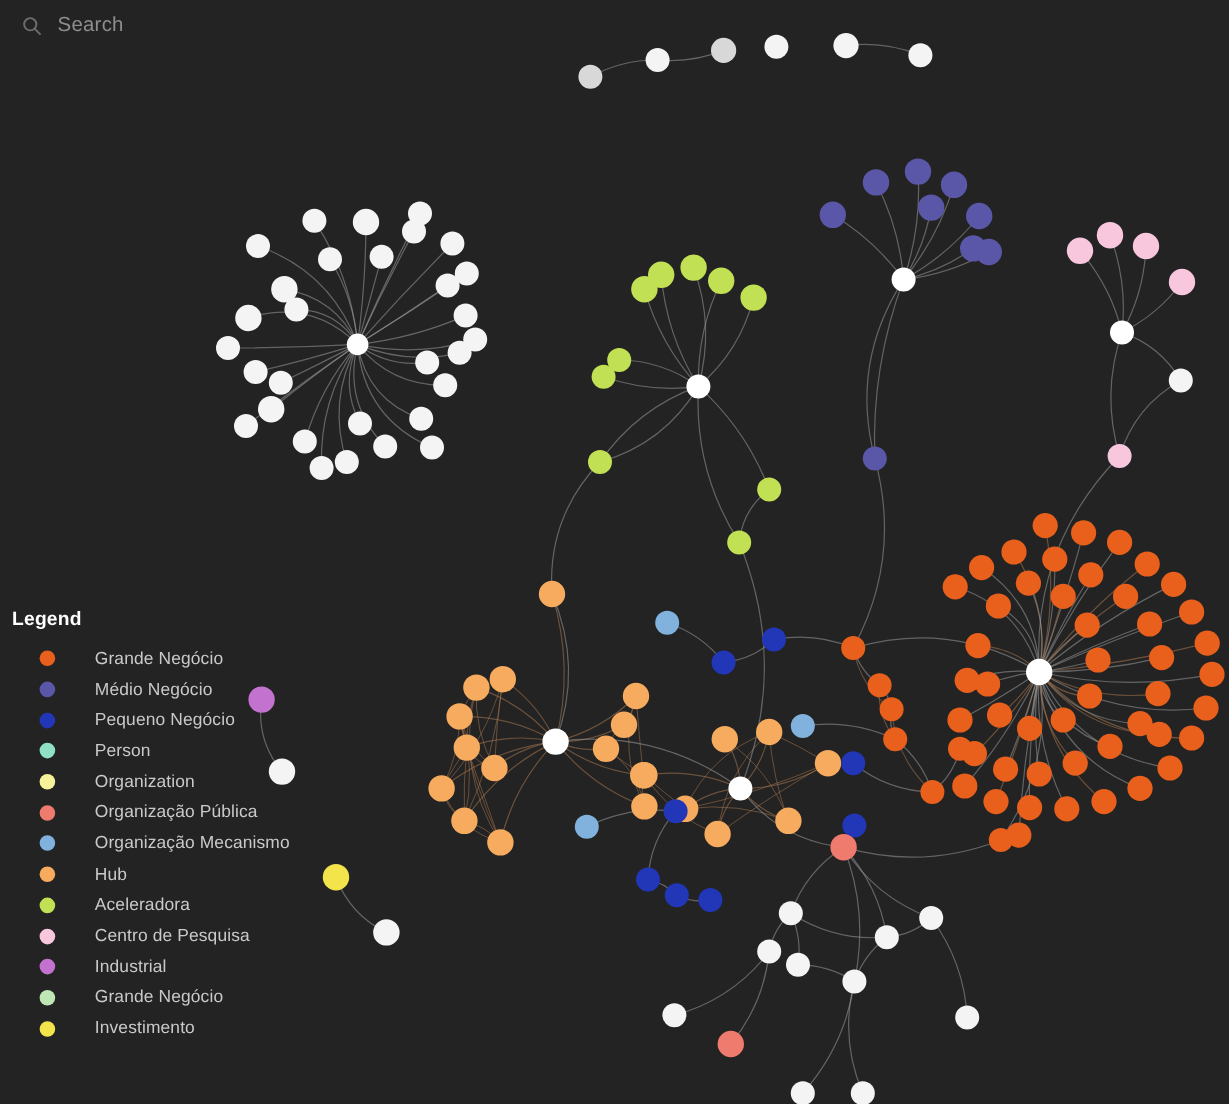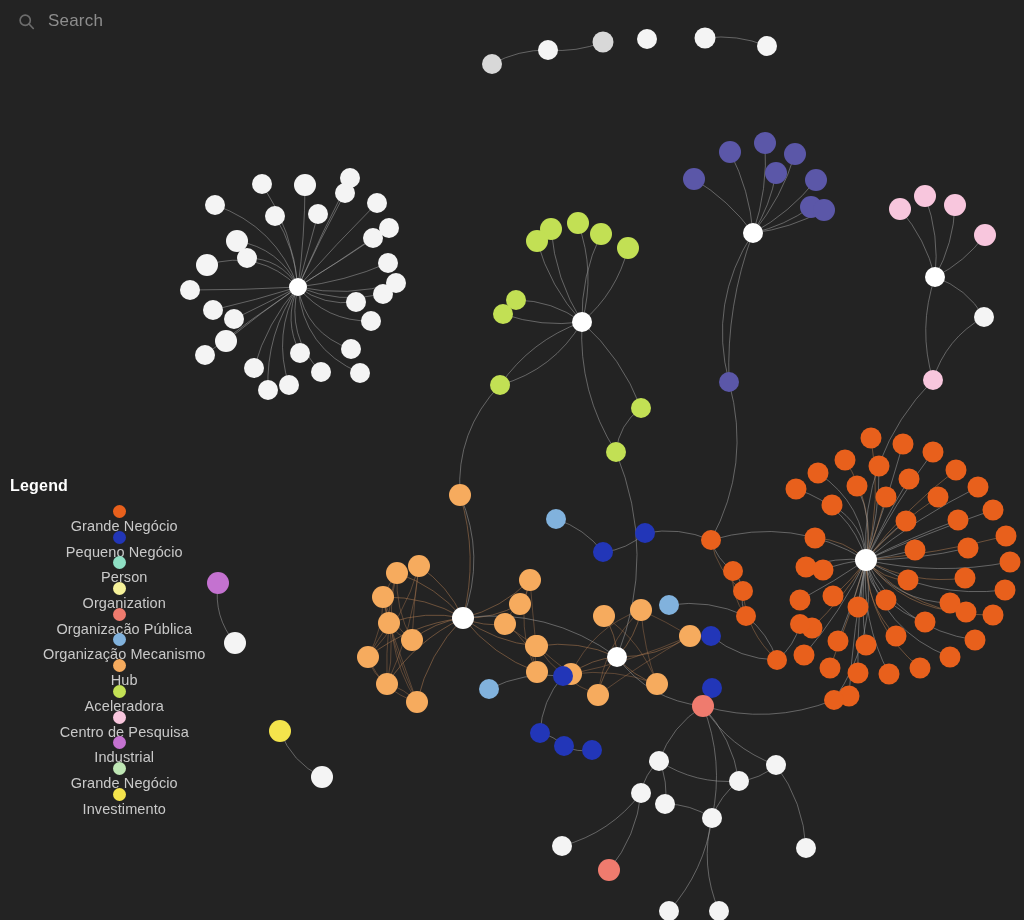--- a/index.html
+++ b/index.html
@@ -47,37 +47,36 @@
     letter-spacing: .2px;
     width: 420px;
     padding: 0;
   }
   #search-input::placeholder { color: #8d8d8d; opacity: 1; }
 
   
   #legend {
     position: absolute;
     left: 10px;
-    top: 477px;
+    top: 508px;
     z-index: 25;
     user-select: none;
   }
   #legend-title {
     color: #ffffff;
     font-size: 16px;
     font-weight: bold;
     margin: 0 0 10px 0;
     padding-left: 0px;
     letter-spacing: .2px;
   }
   .legend-row {
     display: flex;
     align-items: center;
     height: 25.7px;
-    flex-direction: column;
   }
   .legend-swatch {
     width: 13px; height: 13px;
     border-radius: 50%;
     margin-left: 23px;
     margin-right: 0px;
     flex: none;
   }
   .legend-label {
     color: #c9c9c9;
@@ -498,20 +497,24 @@
   </svg>
 
   <div id="legend">
     <div id="legend-title">Legend</div>
     <div id="legend-rows">
         <div class="legend-row">
           <span class="legend-swatch" style="background: rgb(232, 96, 28);"></span>
           <span class="legend-label">Grande Negócio</span>
         </div>
         <div class="legend-row">
+          <span class="legend-swatch" style="background: rgb(91, 87, 168);"></span>
+          <span class="legend-label">Médio Negócio</span>
+        </div>
+        <div class="legend-row">
           <span class="legend-swatch" style="background: rgb(34, 54, 184);"></span>
           <span class="legend-label">Pequeno Negócio</span>
         </div>
         <div class="legend-row">
           <span class="legend-swatch" style="background: rgb(143, 224, 196);"></span>
           <span class="legend-label">Person</span>
         </div>
         <div class="legend-row">
           <span class="legend-swatch" style="background: rgb(246, 242, 154);"></span>
           <span class="legend-label">Organization</span>

